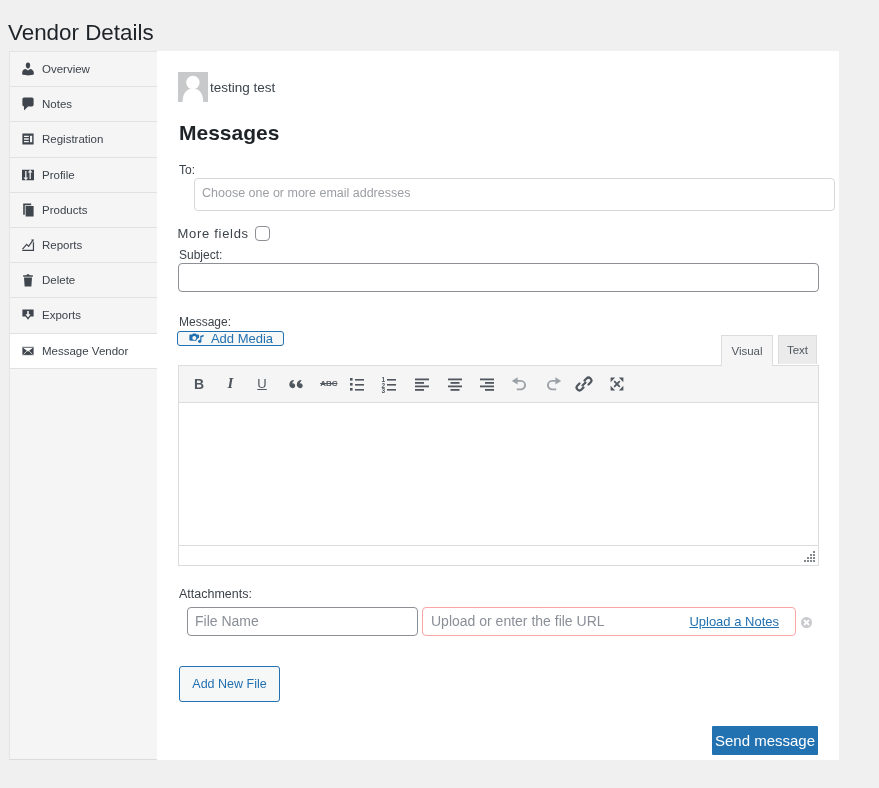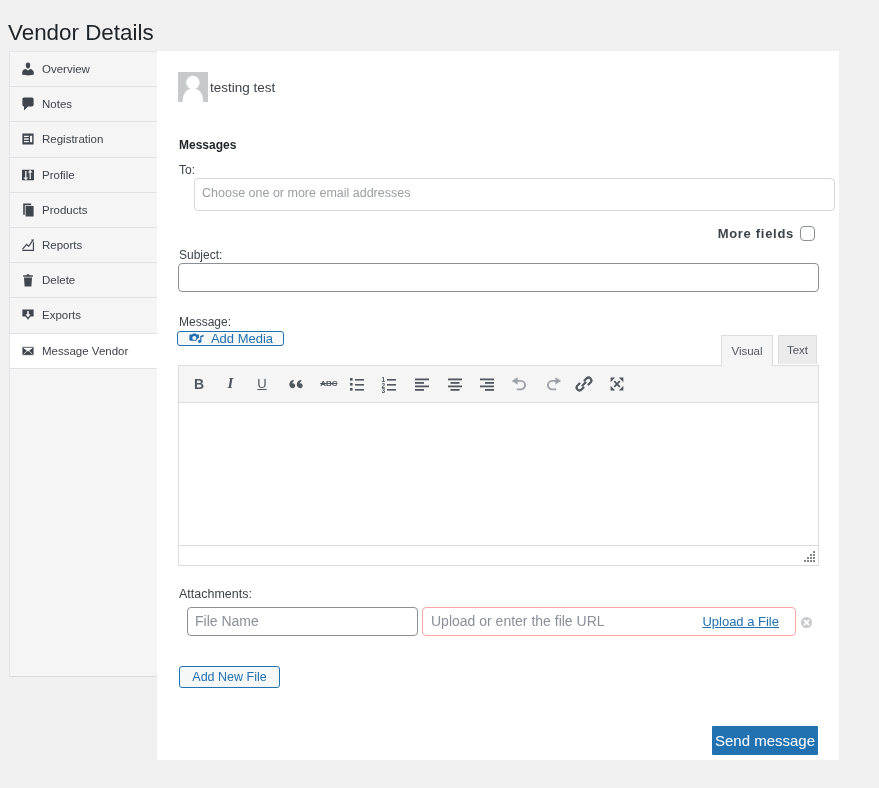--- a/index.html
+++ b/index.html
@@ -1,31 +1,31 @@
 <!DOCTYPE html>
 <html><head>
 <meta charset="utf-8">
 <style>
 * { box-sizing: border-box; margin: 0; padding: 0; }
 html,body { width:879px; height:788px; background:#f0f0f1; font-family:"Liberation Sans",sans-serif; color:#3c434a; overflow:hidden; }
 h1.title { position:absolute; left:8px; top:20px; font-size:22.4px; font-weight:400; color:#1d2327; line-height:26px; }
 .box { position:absolute; left:9px; top:51px; width:830px; height:709px; }
-.nav { position:absolute; left:0; top:0; width:148px; height:626px; background:#f5f5f6; border-left:1px solid #e2e4e7; border-top:1px solid #e2e4e7; border-bottom:1px solid #dcdcde; }
+.nav { position:absolute; left:0; top:0; width:148px; height:709px; background:#f5f5f6; border-left:1px solid #e2e4e7; border-top:1px solid #e2e4e7; border-bottom:1px solid #dcdcde; }
 .nav ul { list-style:none; }
 .nav li { height:35.2px; border-bottom:1px solid #e1e1e4; display:flex; align-items:center; padding-left:10px; font-size:11.5px; color:#3c434a; }
 .nav li.active { background:#fff; }
 .nav li svg { width:16px; height:16px; margin-right:6px; flex:none; }
 .content { position:absolute; left:148px; top:0; width:682px; height:709px; background:#fff; }
 .avatar-row { position:absolute; left:21px; top:21px; display:flex; align-items:center; }
 .avatar-row .name { font-size:13.5px; color:#3c434a; margin-left:2px; margin-bottom:-1.5px; line-height:15px; }
-h3.messages { position:absolute; left:22px; top:71.5px; font-size:12px; font-weight:700; color:#1d2327; line-height:19px;margin-top:13px; }
+h3.messages { position:absolute; left:22px; top:71.5px; font-size:21px; font-weight:700; color:#1d2327; line-height:19px; }
 .lbl { position:absolute; left:22px; font-size:12px; color:#3c434a; line-height:15px; }
 #lbl-to { top:111.5px; }
 .input-to { position:absolute; left:20.5px; top:127px; width:641px; height:32.5px; border:1px solid #d5d7da; border-radius:4px; background:#fff; display:flex; align-items:center; padding-left:7.5px; padding-bottom:3px; font-size:12.5px; color:#9b9ea3;margin-left:16px; }
-.morefields { position:absolute; left:20.5px; top:174.5px; width:641px; height:16px; display:flex; justify-content:flex-end; align-items:center; font-size:13px; letter-spacing:0.7px; color:#3c434a; padding-right:3.5px;font-weight:bold; }
+.morefields { position:absolute; left:20.5px; top:174.5px; width:641px; height:16px; display:flex; justify-content:flex-start; align-items:center; font-size:13px; letter-spacing:0.7px; color:#3c434a; padding-right:3.5px; }
 .morefields .cb { width:15px; height:15px; border:1px solid #8c8f94; border-radius:4px; background:#fff; margin-left:6px; }
 #lbl-subject { top:197px; }
 .input-subject { position:absolute; left:20.5px; top:212px; width:641px; height:29px; border:1px solid #8c8f94; border-radius:4px; background:#fff; }
 #lbl-message { top:264px; }
 .addmedia { position:absolute; left:20px; top:280px; width:107px; height:15px; border:1px solid #2271b1; border-radius:3px; background:#f6f7f7; color:#2271b1; font-size:13px; display:flex; align-items:center; justify-content:center; }
 .addmedia svg { width:17px; height:17px; margin-right:6px; }
 .tab { position:absolute; font-size:11.5px; color:#50575e; display:flex; align-items:center; justify-content:center; z-index:3; }
 .tab-visual { left:564px; top:284px; width:52px; height:31px; background:#f5f5f5; border:1px solid #dcdcde; border-bottom:none; }
 .tab-text { left:621px; top:284px; width:39px; height:29px; background:#ebebec; border:1px solid #dcdcde; border-bottom:none; }
 .editor { position:absolute; left:20.5px; top:313.5px; width:641px; height:201px; border:1px solid #dcdcde; background:#fff; }
@@ -33,21 +33,21 @@
 .tbtn { position:absolute; top:4px; width:28px; height:28px; display:flex; align-items:center; justify-content:center; color:#50575e; }
 .edit-area { height:142px; }
 .statusbar { height:20px; border-top:1px solid #dcdcde; position:relative; }
 .grip { position:absolute; right:2px; bottom:2px; width:12px; height:12px; }
 #lbl-attach { top:536px; font-size:12.5px; }
 .attach-row { position:absolute; left:30px; top:556px; height:28px; display:flex; }
 .f-name { width:231px; height:28.5px; border:1px solid #8c8f94; border-radius:4px; background:#fff; display:flex; align-items:center; padding-left:7px; font-size:14px; color:#8a8f98; }
 .f-url { width:374px; height:28.5px; border:1px solid #fca5a5; border-radius:4px; background:#fff; display:flex; align-items:center; padding-left:8px; font-size:14px; color:#8a8f98; margin-left:4px; position:relative; }
 .f-url a { position:absolute; right:16px; color:#2271b1; text-decoration:underline; font-size:13px; }
 .dismiss { margin-left:5px; margin-top:9.5px; }
-.addnew { position:absolute; left:22px; top:615px; width:101px; height:22px; border:1px solid #2271b1; border-radius:3px; background:#f6f7f7; color:#2271b1; font-size:12.5px; display:flex; align-items:center; justify-content:center; }
+.addnew { position:absolute; left:22px; top:615px; width:101px; height:36px; border:1px solid #2271b1; border-radius:3px; background:#f6f7f7; color:#2271b1; font-size:12.5px; display:flex; align-items:center; justify-content:center; }
 .send { position:absolute; left:555px; top:675px; width:106px; height:29px; background:#2271b1; border-radius:1px; color:#fff; font-size:15px; display:flex; align-items:center; justify-content:center; }
 </style>
 </head>
 <body>
 <h1 class="title">Vendor Details</h1>
 <div class="box">
   <div class="content">
     <div class="avatar-row">
       <svg width="30" height="30" viewBox="0 0 30 30">
           <rect width="30" height="30" fill="#c8c9ca"></rect>
@@ -192,21 +192,21 @@
               <rect x="6" y="9" width="2" height="2"></rect>
               <rect x="3" y="9" width="2" height="2"></rect>
               <rect x="0" y="9" width="2" height="2"></rect>
             </g>
           </svg>
         </div>
     </div>
     <div class="lbl" id="lbl-attach">Attachments:</div>
     <div class="attach-row">
       <div class="f-name">File Name</div>
-      <div class="f-url">Upload or enter the file URL<a>Upload a File</a></div>
+      <div class="f-url">Upload or enter the file URL<a>Upload a Notes</a></div>
       <svg class="dismiss" width="11" height="11" viewBox="0 0 11 11">
           <circle cx="5.5" cy="5.5" r="5.5" fill="#c8c9cc"></circle>
           <path d="M3 3 L8 8 M8 3 L3 8" stroke="#fff" stroke-width="1.8"></path>
         </svg>
     </div>
     <div class="addnew">Add New File</div>
     <div class="send">Send message</div>
   </div>
   <div class="nav">
     <ul>

